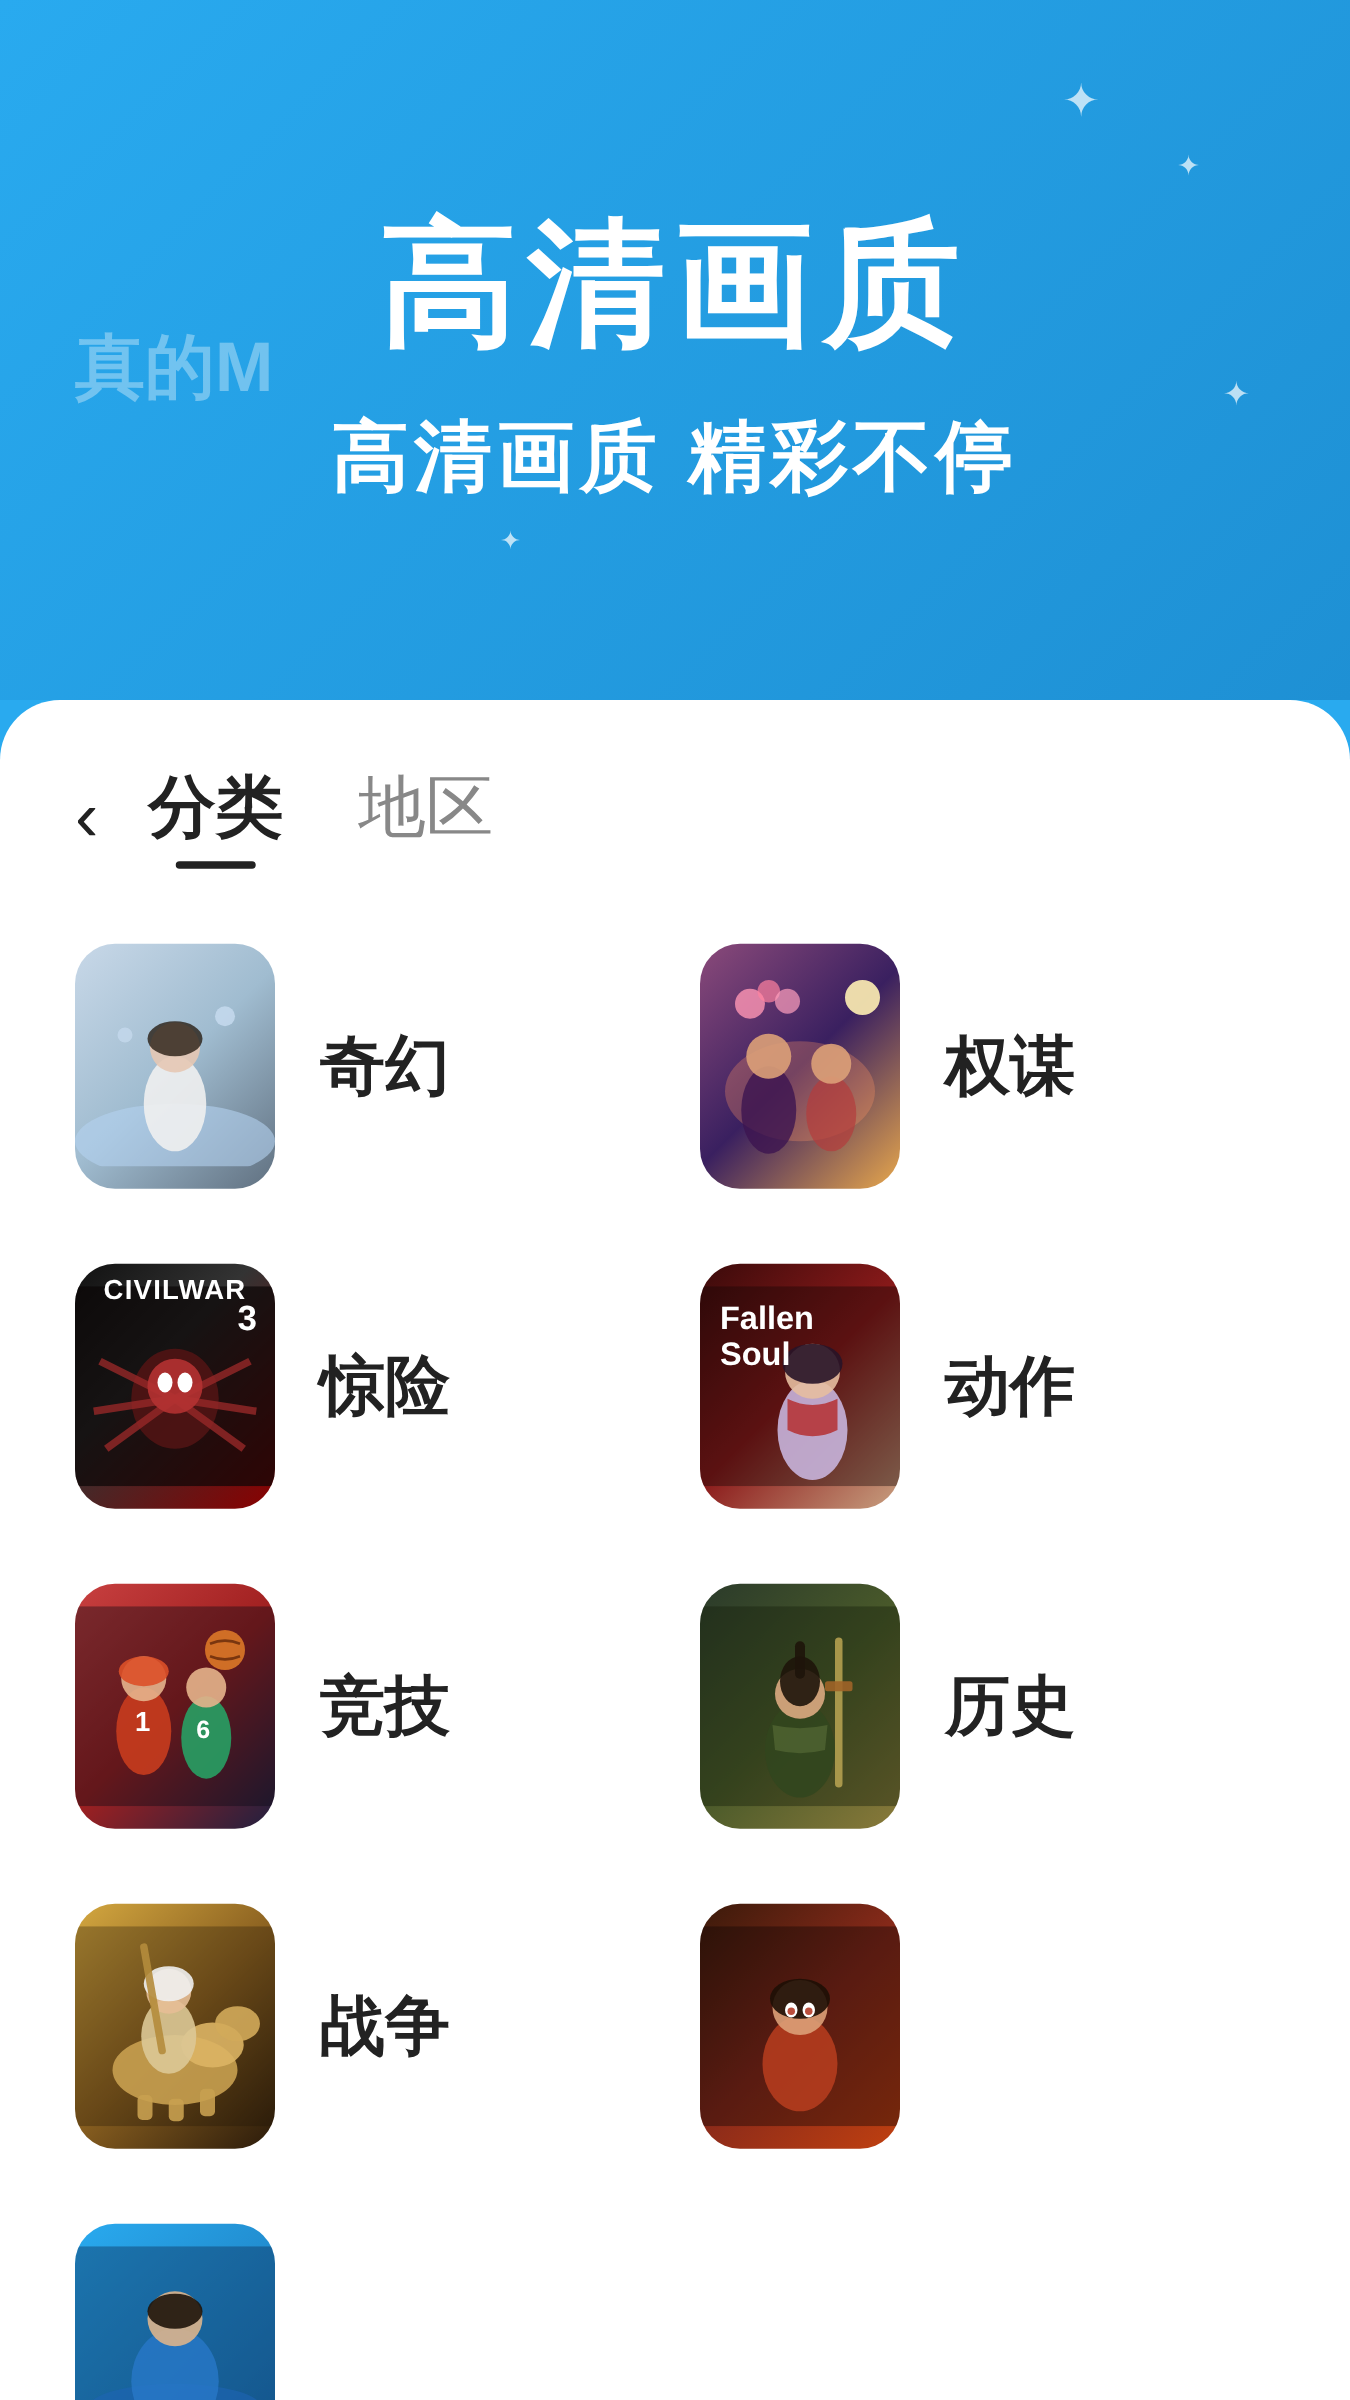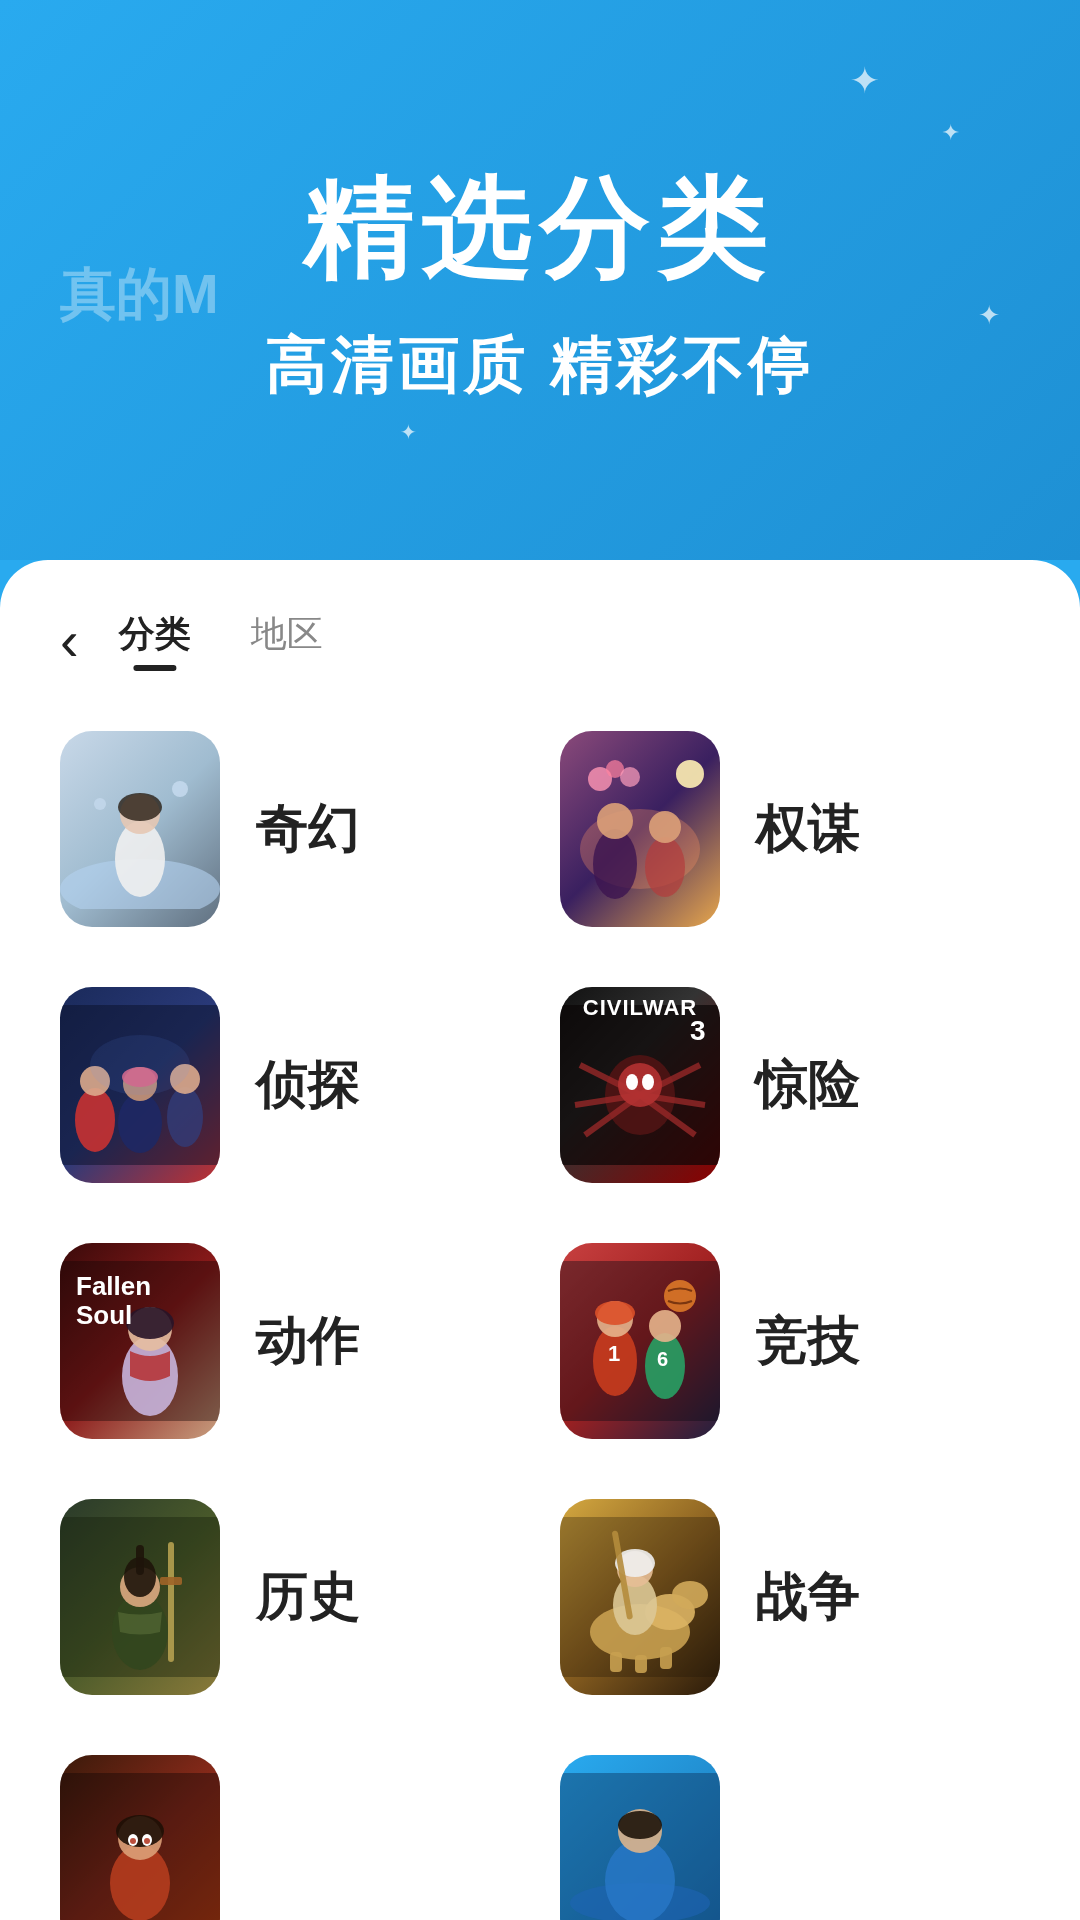--- a/index.html
+++ b/index.html
@@ -87,21 +87,21 @@
       line-height: 1;
     }
 
     .tabs {
       display: flex;
       gap: 60px;
       margin-left: 20px;
     }
 
     .tab {
-      font-size: 36px;
+      font-size: 54px;
       font-weight: 700;
       color: #222;
       cursor: pointer;
       position: relative;
       padding-bottom: 12px;
     }
 
     .tab.active::after {
       content: '';
       position: absolute;
@@ -201,21 +201,21 @@
 
   <div class="hero-bg-text">
     <span>真的M</span>
   </div>
 
   <span class="sparkle" style="top:60px; right:200px;">✦</span>
   <span class="sparkle" style="top:120px; right:120px; font-size:22px;">✦</span>
   <span class="sparkle" style="top:300px; right:80px; font-size:26px;">✦</span>
   <span class="sparkle" style="top:420px; left:400px; font-size:20px;">✦</span>
 
-  <h1 class="hero-title">精选分类</h1>
+  <h1 class="hero-title">高清画质</h1>
   <p class="hero-subtitle">高清画质 精彩不停</p>
 </div>
 
 <div class="card-container">
 
   <div class="tab-bar">
     <div class="back-btn">‹</div>
     <div class="tabs">
       <div class="tab active">分类</div>
       <div class="tab inactive">地区</div>
@@ -264,42 +264,20 @@
             <circle cx="55" cy="20" r="9" fill="rgba(255,130,160,0.7)"></circle>
             <circle cx="70" cy="28" r="10" fill="rgba(255,160,190,0.7)"></circle>
 
             <circle cx="130" cy="25" r="14" fill="rgba(255,240,180,0.9)"></circle>
           </svg>
         </div>
       </div>
       <span class="category-label">权谋</span>
     </div>
 
-    <div class="category-item">
-      <div class="category-thumb thumb-zhentan">
-        <div class="thumb-figure">
-          <svg width="160" height="160" viewBox="0 0 160 160">
-
-            <rect width="160" height="160" fill="rgba(10,15,40,0.5)"></rect>
-
-            <ellipse cx="35" cy="115" rx="20" ry="32" fill="rgba(200,50,50,0.9)"></ellipse>
-            <circle cx="35" cy="76" r="15" fill="rgba(220,170,140,0.9)"></circle>
-            <ellipse cx="80" cy="118" rx="22" ry="30" fill="rgba(30,40,100,0.9)"></ellipse>
-            <circle cx="80" cy="79" r="17" fill="rgba(200,150,120,0.9)"></circle>
-
-            <ellipse cx="80" cy="72" rx="18" ry="10" fill="rgba(220,100,130,0.9)"></ellipse>
-            <ellipse cx="125" cy="112" rx="18" ry="30" fill="rgba(50,60,120,0.8)"></ellipse>
-            <circle cx="125" cy="74" r="15" fill="rgba(220,170,140,0.9)"></circle>
-
-            <ellipse cx="80" cy="60" rx="50" ry="30" fill="rgba(100,150,255,0.1)"></ellipse>
-          </svg>
-        </div>
-      </div>
-      <span class="category-label">侦探</span>
-    </div>
 
     <div class="category-item">
       <div class="category-thumb thumb-jingxian" style="position:relative;">
         <span class="civilwar-text">CIVILWAR</span>
         <div class="thumb-figure">
           <svg width="160" height="160" viewBox="0 0 160 160">
 
             <rect width="160" height="160" fill="rgba(10,5,5,0.7)"></rect>
 
             <ellipse cx="80" cy="90" rx="35" ry="40" fill="rgba(80,20,20,0.9)"></ellipse>

